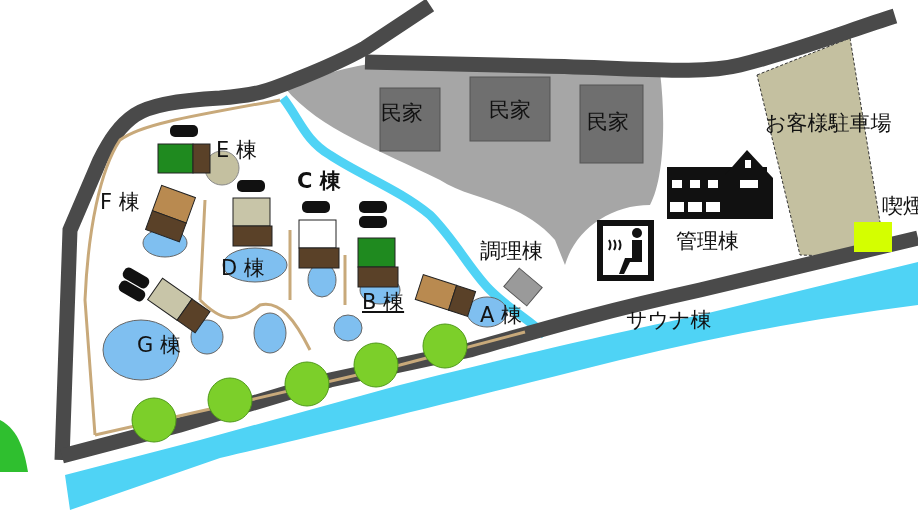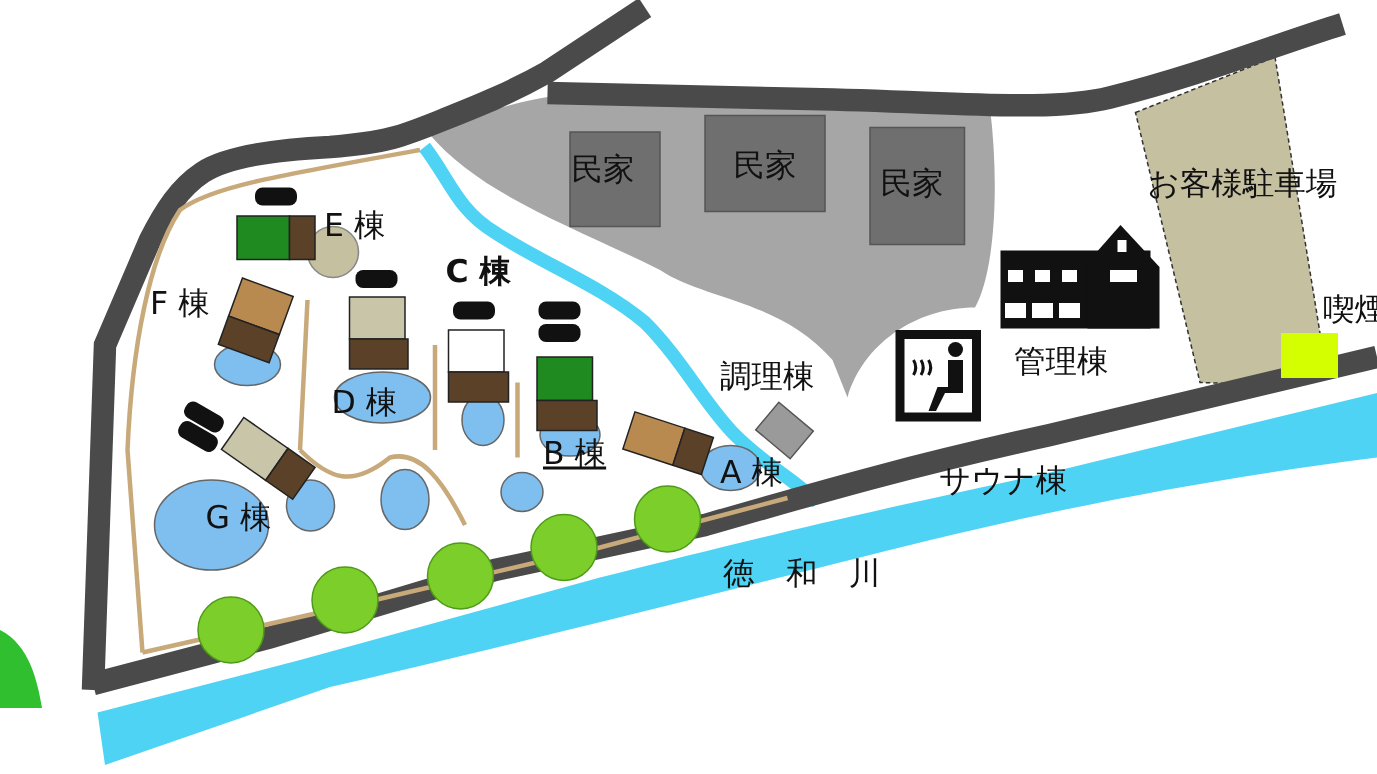--- a/index.html
+++ b/index.html
@@ -122,21 +122,20 @@
 </svg>
 
 <div class="lbl house" style="left:381px;top:103px;">民家</div>
 <div class="lbl house" style="left:489px;top:100px;">民家</div>
 <div class="lbl house" style="left:587px;top:112px;">民家</div>
 <div class="lbl" style="left:765px;top:114px;font-family:Liberation Mono, monospace;">お客様駐車場</div>
 <div class="lbl" style="left:882px;top:196px;">喫煙</div>
 <div class="lbl" style="left:676px;top:231px;">管理棟</div>
 <div class="lbl" style="left:480px;top:241px;">調理棟</div>
 <div class="lbl" style="left:626px;top:286px;margin-top:24px;">サウナ棟</div>
-<div class="lbl" style="left:482px;top:372px;">徳　和　川</div>
 <div class="lbl" style="left:480px;top:305px;text-align:center;">A 棟</div>
 <div class="lbl" style="left:362px;top:292px;text-decoration:underline;">B 棟</div>
 <div class="lbl" style="left:297px;top:171px;font-weight:bold;">C 棟</div>
 <div class="lbl" style="left:221px;top:258px;">D 棟</div>
 <div class="lbl" style="left:216px;top:140px;">E 棟</div>
 <div class="lbl" style="left:100px;top:192px;text-align:right;">F 棟</div>
 <div class="lbl" style="left:137px;top:335px;">G 棟</div>
 </div>
 
 </body></html>

